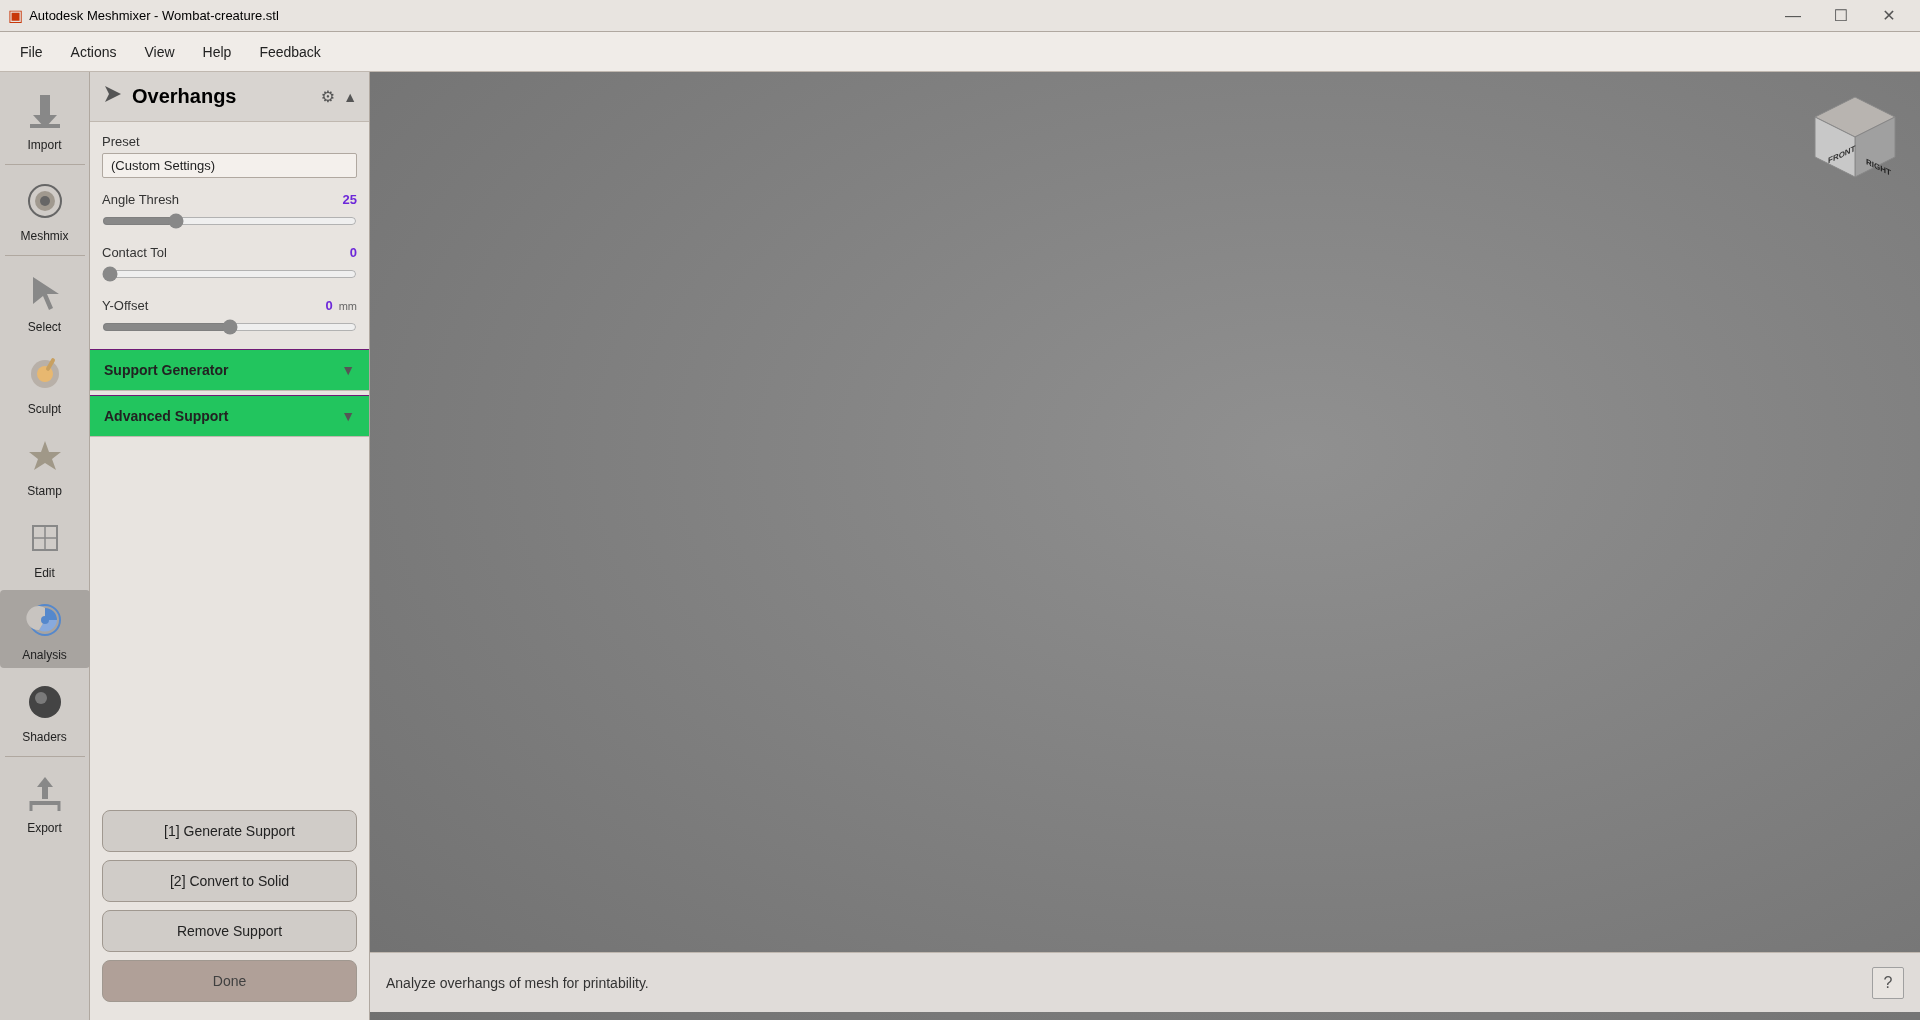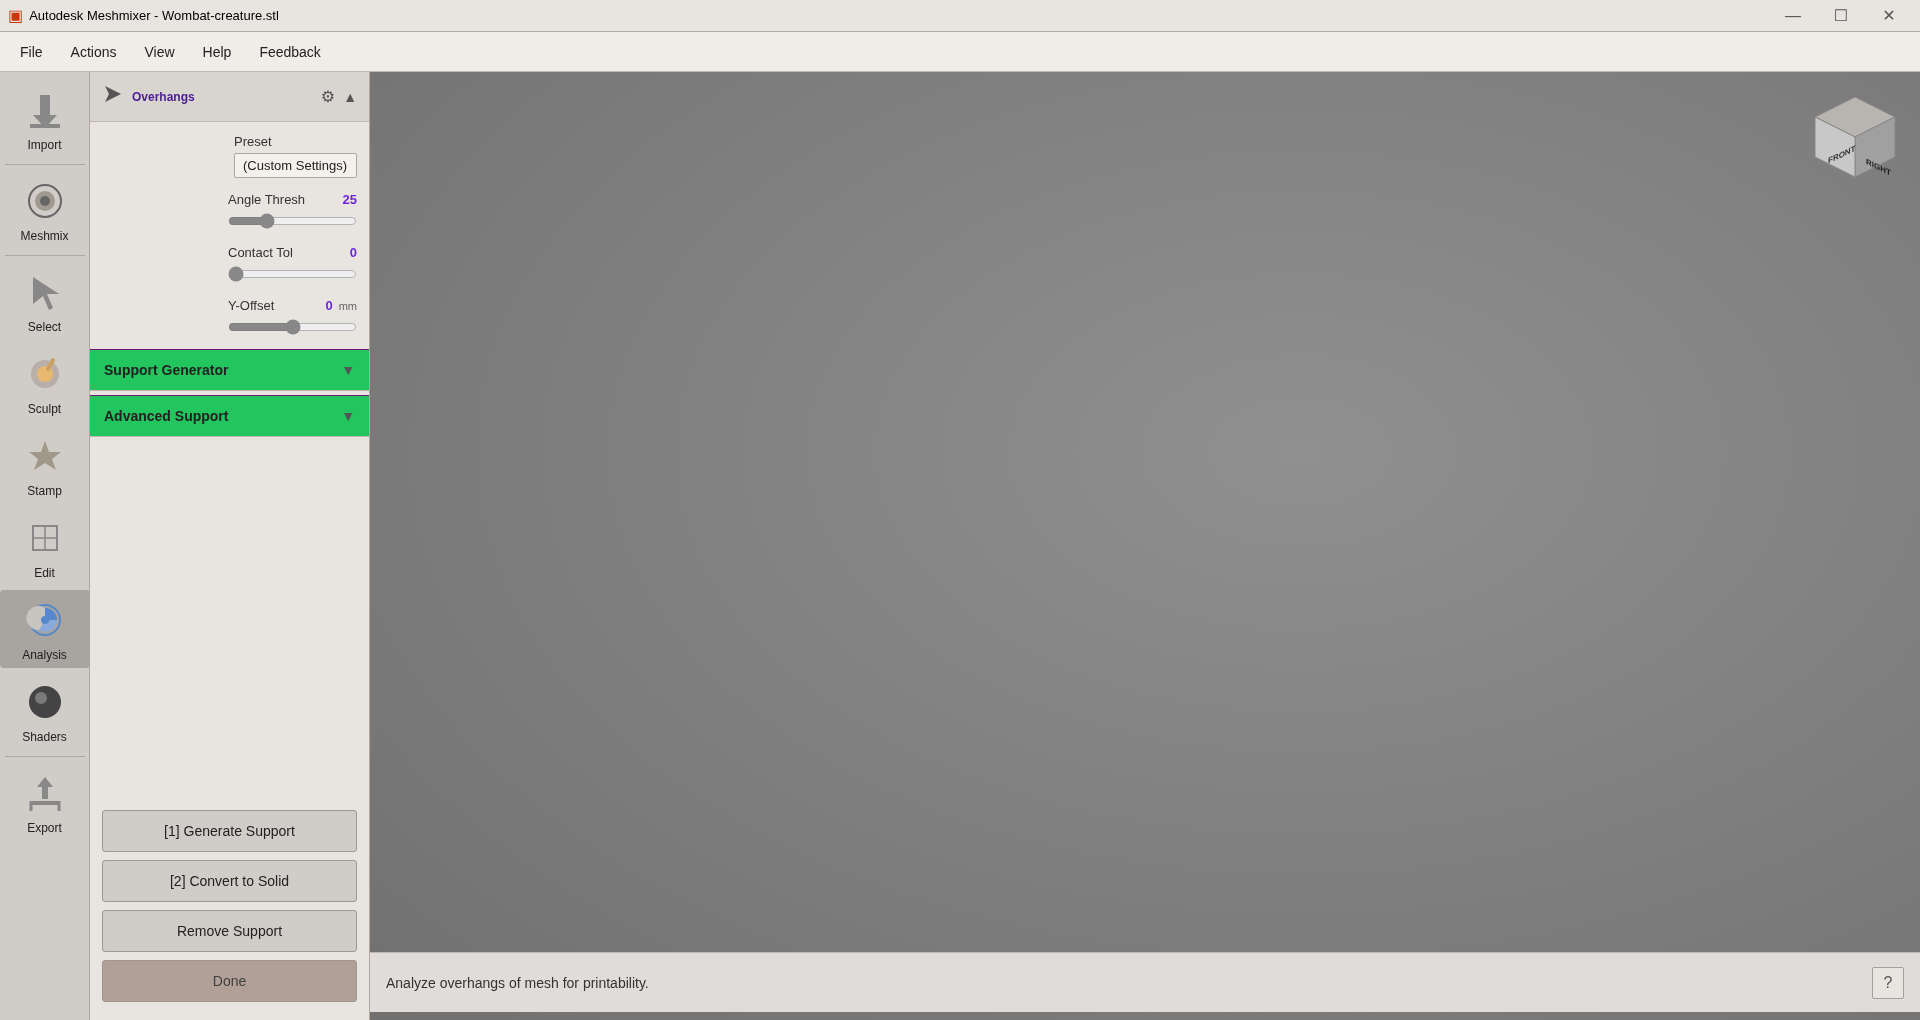--- a/index.html
+++ b/index.html
@@ -59,26 +59,26 @@
       border-right: 1px solid #b0a8a0; display: flex; flex-direction: column;
       flex-shrink: 0;
     }
 
     
     .panel-header {
       background: #d8d4d0; border-bottom: 1px solid #c0b8b0;
       padding: 10px 12px; display: flex; align-items: center; gap: 8px;
       min-height: 50px;
     }
-    .panel-header-title { font-size: 12px; font-weight: 600; color: #4c1d95; flex: 1; }
+    .panel-header-title { font-size: 20px; font-weight: 600; color: #000000; flex: 1; }
     .panel-header-gear { font-size: 16px; color: #555; cursor: pointer; }
     .panel-header-arrow { font-size: 14px; color: #555; cursor: pointer; }
 
     
-    .panel-content { padding: 12px; display: flex; flex-direction: column; gap: 14px; align-items: flex-end; }
+    .panel-content { padding: 12px; display: flex; flex-direction: column; gap: 14px; }
 
     .field-label { font-size: 13px; color: #333; margin-bottom: 4px; }
     .preset-row { display: flex; align-items: center; gap: 4px; }
     .preset-select {
       flex: 1; padding: 4px 8px; background: #f4f0ec; border: 1px solid #b0a8a0;
       font-size: 13px; appearance: none; border-radius: 2px; cursor: pointer;
       color: #222;
     }
 
     .param-row { display: flex; flex-direction: column; gap: 4px; }
@@ -100,21 +100,21 @@
       padding: 12px 14px; display: flex; align-items: center; justify-content: space-between;
       cursor: pointer; font-size: 14px; font-weight: 600; color: #222;
     }
     .collapse-arrow { font-size: 14px; color: #555; }
 
     
     .btn-row { padding: 10px 12px; }
     .action-btn {
       width: 100%; padding: 12px 8px; margin-bottom: 8px;
       font-size: 14px; font-weight: 500; cursor: pointer;
-      border: 1px solid #a09890; border-radius: 3px;
+      border: 1px solid #a09890; border-radius: 8px;
       background: #d0ccc8; color: #222;
     }
     .action-btn.done {
       background: #b0a098; color: #404040;
     }
 
     
     #viewport {
       flex: 1; background: #808080; position: relative; overflow: hidden;
     }

